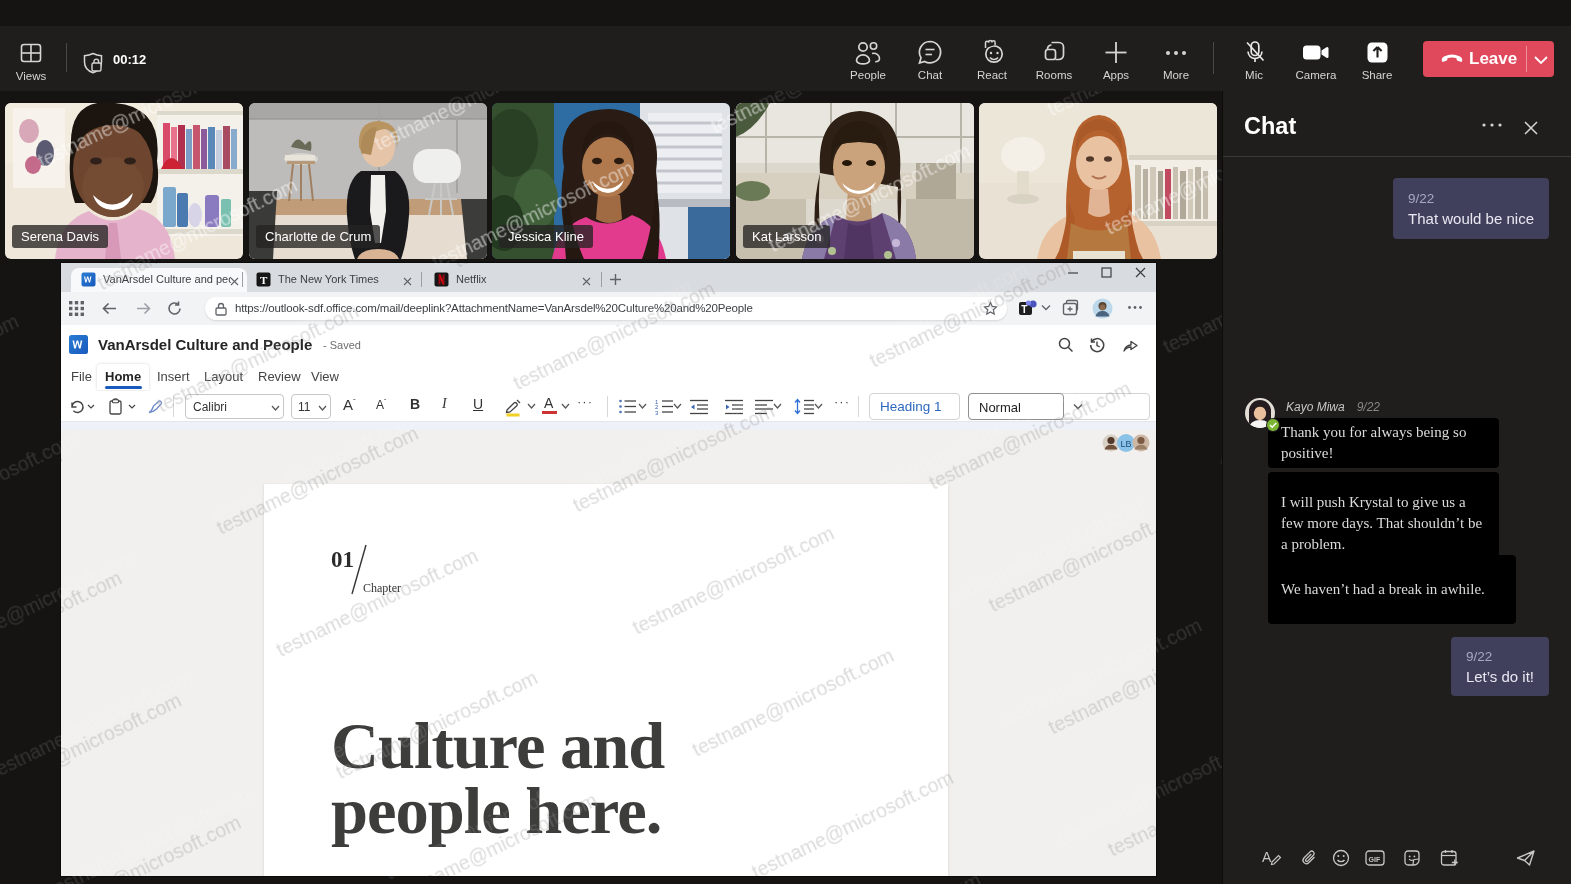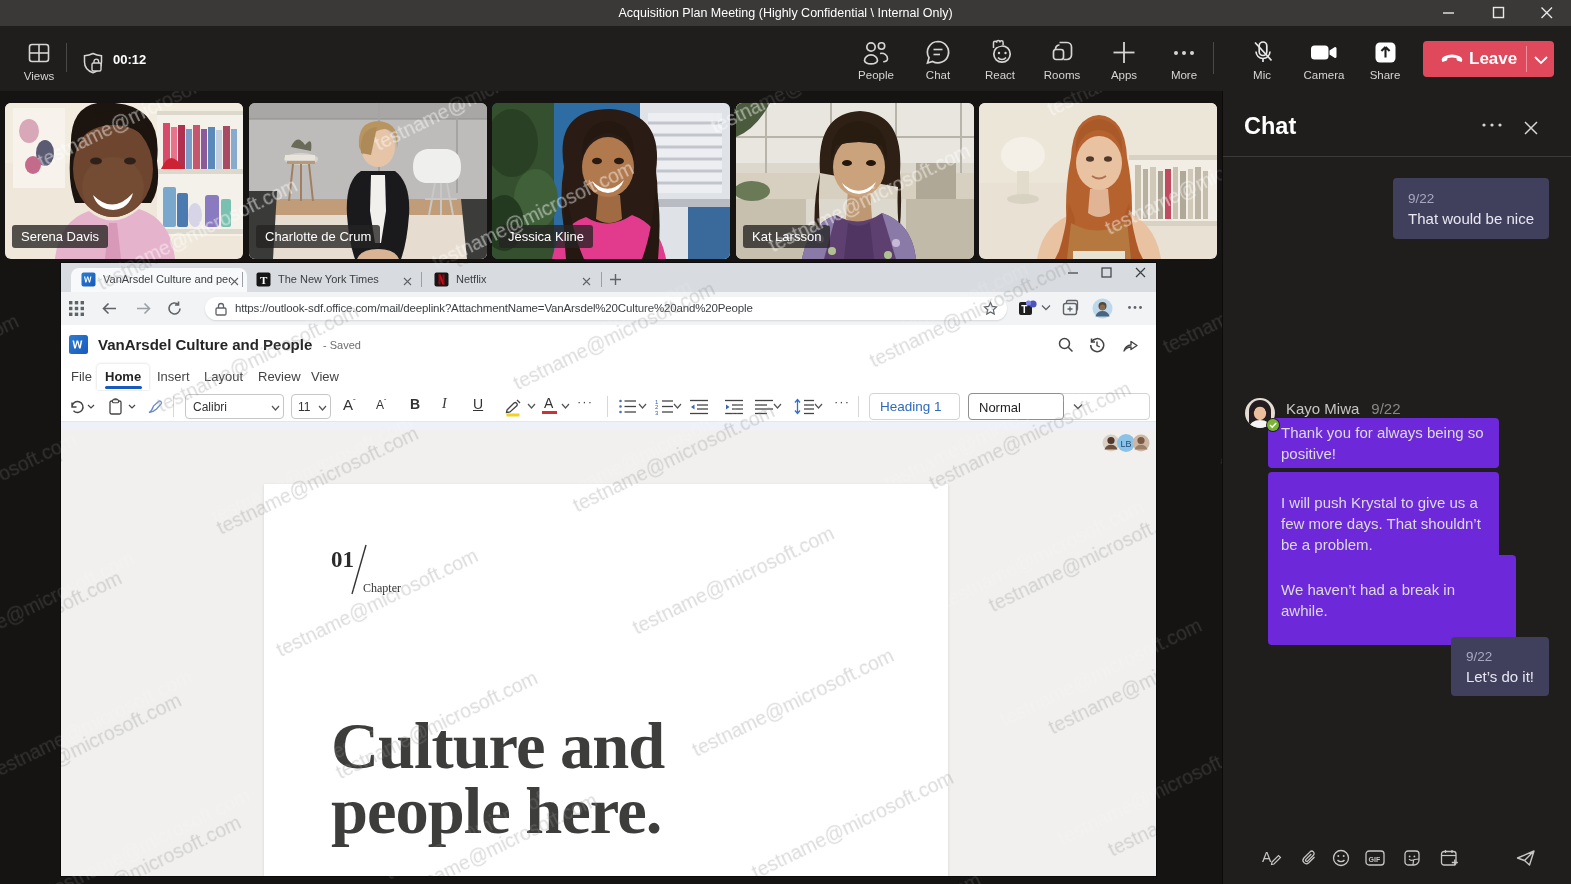--- a/index.html
+++ b/index.html
@@ -8,21 +8,21 @@
   #app { position:absolute; left:0; top:0; width:1571px; height:884px; background:#151413; }
   .abs { position:absolute; }
 
   
   #titlebar { position:absolute; left:0; top:0; width:1571px; height:26px; background:#3a3938; color:#fff; }
   #titlebar .title { position:absolute; left:0; right:0; top:0; height:26px; line-height:26px; text-align:center; font-size:12.5px; color:#ffffff; }
   .wctl { position:absolute; top:0; width:14px; height:26px; color:#e8e8e8; }
 
   
   #topbar { position:absolute; left:0; top:26px; width:1571px; height:65px; background:#1f1e1d; }
-  .tbtn { position:absolute; top:13px; width:64px; height:52px; text-align:center; color:#d6d5d4;margin-left:8px; }
+  .tbtn { position:absolute; top:13px; width:64px; height:52px; text-align:center; color:#d6d5d4; }
   .tbtn svg { display:block; margin:0 auto; }
   .tbtn .lbl { font-size:11.5px; margin-top:3px; color:#d6d5d4; }
   .tdiv { position:absolute; background:#4a4948; width:1px; }
 
   #leavebtn { position:absolute; left:1423px; top:15px; width:131px; height:36px; background:#e0485c; border-radius:4px; color:#fff; }
   #leavebtn .txt { position:absolute; left:46px; top:8px; font-size:17px; font-weight:bold; color:#fff; }
   #leavebtn .sep { position:absolute; left:103px; top:5px; width:1px; height:26px; background:rgba(255,255,255,0.4); }
 
   
   #stage { position:absolute; left:0; top:91px; width:1222px; height:793px; background:#151413; }
@@ -51,46 +51,34 @@
   #ribbon2 { position:absolute; left:0; top:159px; width:1095px; height:8px; background:#eef1f8; }
   #canvas { position:absolute; left:0; top:167px; width:1095px; height:446px; background:#f1f0ef; }
   #page { position:absolute; left:203px; top:54px; width:684px; height:392px; background:#ffffff; box-shadow:0 1px 3px rgba(0,0,0,0.12); }
 
   
   #chat { position:absolute; left:1222px; top:91px; width:349px; height:793px; background:#1f1e1d; border-left:1px solid #0c0b0a; }
   #chathdr { position:absolute; left:0; top:0; width:349px; height:66px; border-bottom:1px solid #3b3a39; }
   #chathdr .t { position:absolute; left:21px; top:22px; font-size:23.5px; font-weight:bold; color:#fff; }
   .bub { position:absolute; border-radius:4px; font-size:15px; line-height:20px; color:#e4e3e2; }
   .bub.sent { background:#41405c; color:#e8e7f2; }
-  .bub.recv { background:#6d28d9; color:#dcdbda; }
+  .bub.recv { background:#000000; color:#dcdbda;font-family:Liberation Serif, serif; }
   .bub .ts { color:#a8a7c0; font-size:13.5px; }
-  .msgmeta { position:absolute; font-size:15px; color:#c8c6c4; }
+  .msgmeta { position:absolute; font-size:12px; color:#c8c6c4;font-style:italic; }
   .msgmeta .ts { color:#8a8886; margin-left:12px; }
 
   #compose { position:absolute; left:26px; top:692px; width:302px; height:101px; }
   #composebox { position:absolute; left:0; top:0; width:302px; height:56px; border-top:1px solid #3b3a39; border-bottom:2px solid #7f82d6; background:#242322; }
   #composebox .ph { position:absolute; left:14px; top:22px; font-size:16px; color:#8a8886; }
   .cicon { position:absolute; top:66px; }
 </style>
 </head>
 <body>
 <div id="app">
 
-  <div id="titlebar">
-    <div class="title">Acquisition Plan Meeting (Highly Confidential \ Internal Only)</div>
-    <svg class="wctl" style="left:1442px" width="14" height="26" viewBox="0 0 14 26">
-        <line x1="1" y1="13" x2="12" y2="13" stroke="#e8e8e8" stroke-width="1.4"></line>
-      </svg>
-    <svg class="wctl" style="left:1492px" width="14" height="26" viewBox="0 0 14 26">
-        <rect x="1.5" y="7.5" width="10" height="10" fill="none" stroke="#e8e8e8" stroke-width="1.4"></rect>
-      </svg>
-    <svg class="wctl" style="left:1540px" width="14" height="26" viewBox="0 0 14 26">
-        <path d="M1.5 7.5 L12 18 M12 7.5 L1.5 18" stroke="#e8e8e8" stroke-width="1.4"></path>
-      </svg>
-  </div>
 
   <div id="topbar">
     <div class="tbtn" style="left:0px;top:15px;width:62px">
       <svg width="26" height="26" viewBox="0 0 26 26">
           <rect x="3.5" y="3.5" width="19" height="17" rx="2.5" fill="none" stroke="#d6d5d4" stroke-width="1.6"></rect>
           <line x1="13" y1="3.5" x2="13" y2="20.5" stroke="#d6d5d4" stroke-width="1.6"></line>
           <line x1="3.5" y1="12" x2="22.5" y2="12" stroke="#d6d5d4" stroke-width="1.6"></line>
         </svg>
       <div class="lbl">Views</div>
     </div>

